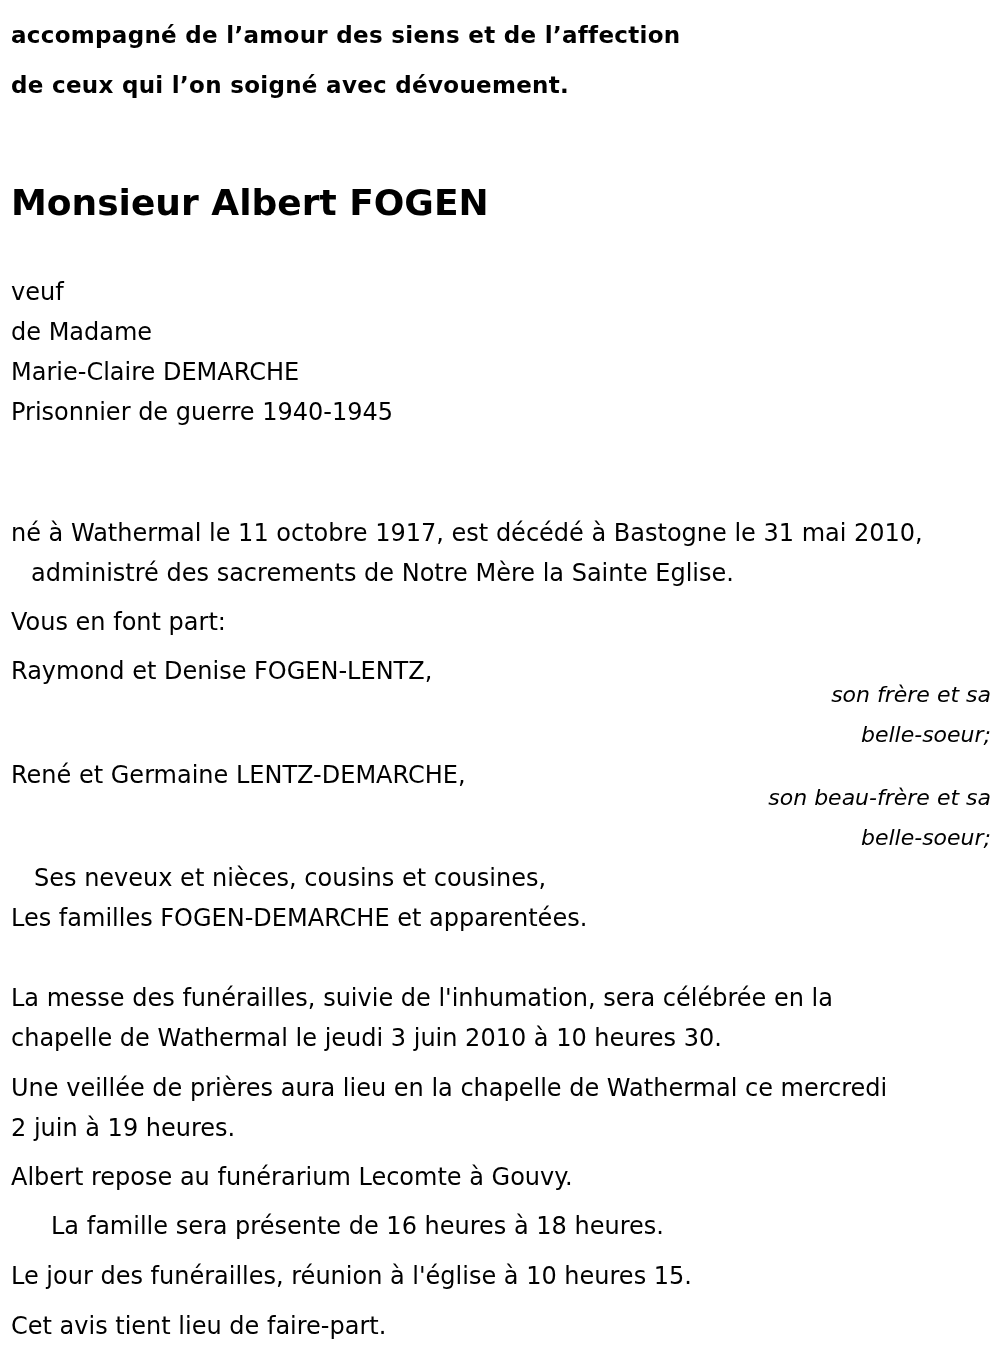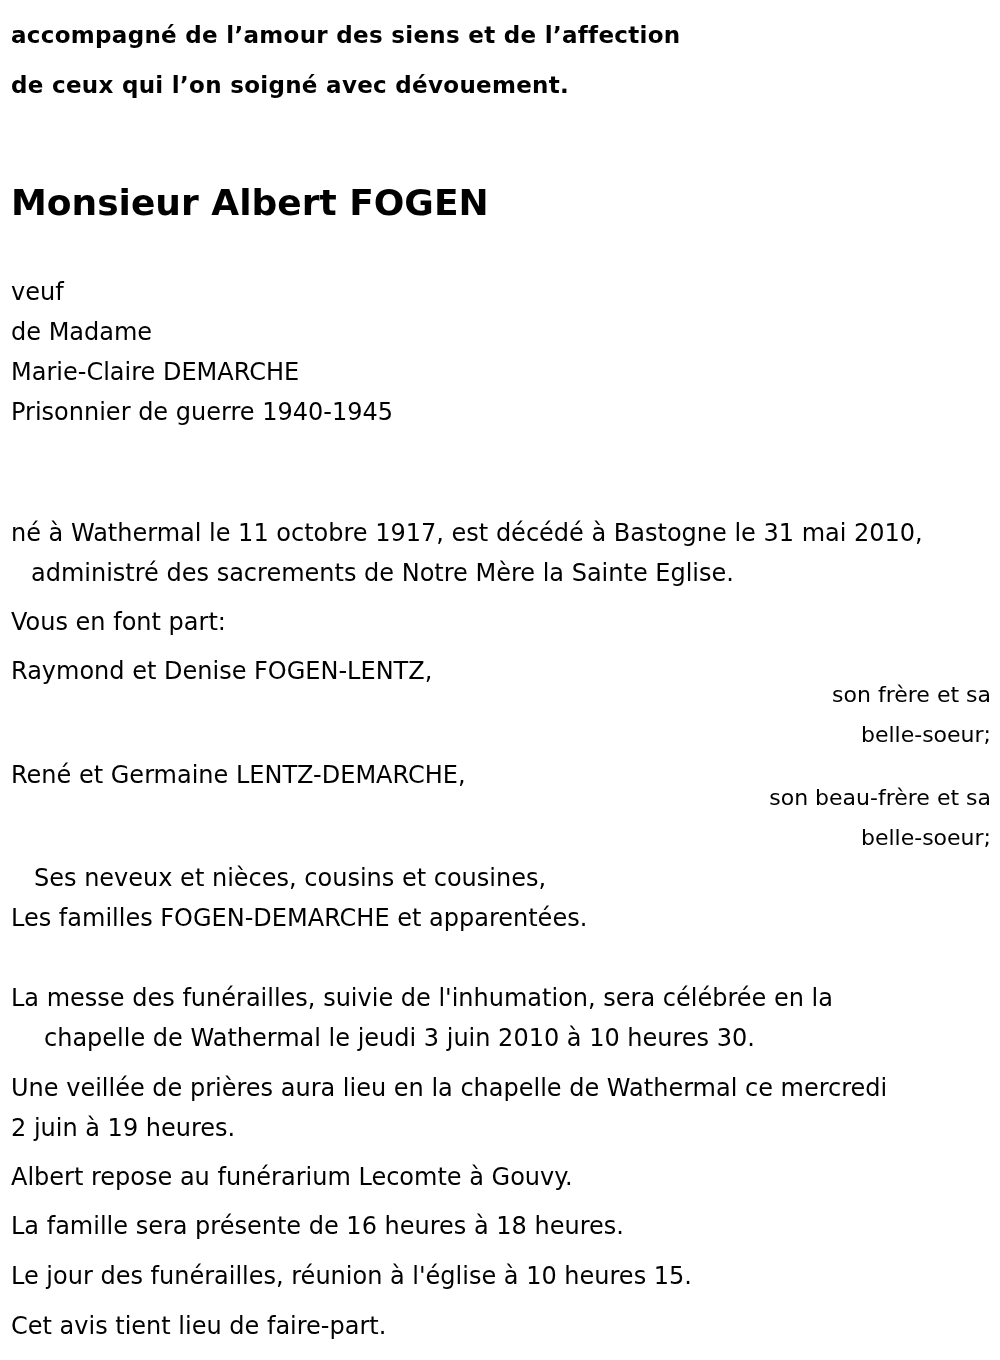--- a/index.html
+++ b/index.html
@@ -46,20 +46,21 @@
       position: absolute;
       left: 0;
     }
     .identity {
       top: 272px;
       line-height: 40px;
     }
     .relation {
       position: absolute;
       right: 0;
+      font-style: italic;
       font-size: 22px;
       line-height: 40px;
       text-align: right;
       white-space: nowrap;
     }
   </style>
 </head>
 <body>
 
 <div class="doc">
@@ -88,23 +89,23 @@
   <div class="relation" style="top:715px;">belle-soeur;</div>
 
   <div class="body-text" style="top:755px; line-height:40px;">René et Germaine LENTZ-DEMARCHE,</div>
   <div class="relation" style="top:778px;">son beau-frère et sa</div>
   <div class="relation" style="top:818px;">belle-soeur;</div>
 
   <div class="body-text" style="top:858px; line-height:40px;margin-left:23px;">Ses neveux et nièces, cousins et cousines,</div>
   <div class="body-text" style="top:898px; line-height:40px;">Les familles FOGEN-DEMARCHE et apparentées.</div>
 
   <div class="body-text" style="top:978px; line-height:40px;">La messe des funérailles, suivie de l'inhumation, sera célébrée en la</div>
-  <div class="body-text" style="top:1018px; line-height:40px;margin-left:33px;">chapelle de Wathermal le jeudi 3 juin 2010 à 10 heures 30.</div>
+  <div class="body-text" style="top:1018px; line-height:40px;">chapelle de Wathermal le jeudi 3 juin 2010 à 10 heures 30.</div>
 
   <div class="body-text" style="top:1068px; line-height:40px;">Une veillée de prières aura lieu en la chapelle de Wathermal ce mercredi</div>
   <div class="body-text" style="top:1108px; line-height:40px;">2 juin à 19 heures.</div>
 
   <div class="body-text" style="top:1157px; line-height:40px;">Albert repose au funérarium Lecomte à Gouvy.</div>
-  <div class="body-text" style="top:1206px; line-height:40px;">La famille sera présente de 16 heures à 18 heures.</div>
+  <div class="body-text" style="top:1206px; line-height:40px;margin-left:40px;">La famille sera présente de 16 heures à 18 heures.</div>
   <div class="body-text" style="top:1256px; line-height:40px;">Le jour des funérailles, réunion à l'église à 10 heures 15.</div>
   <div class="body-text" style="top:1306px; line-height:40px;">Cet avis tient lieu de faire-part.</div>
 
 </div>
 
 </body></html>

